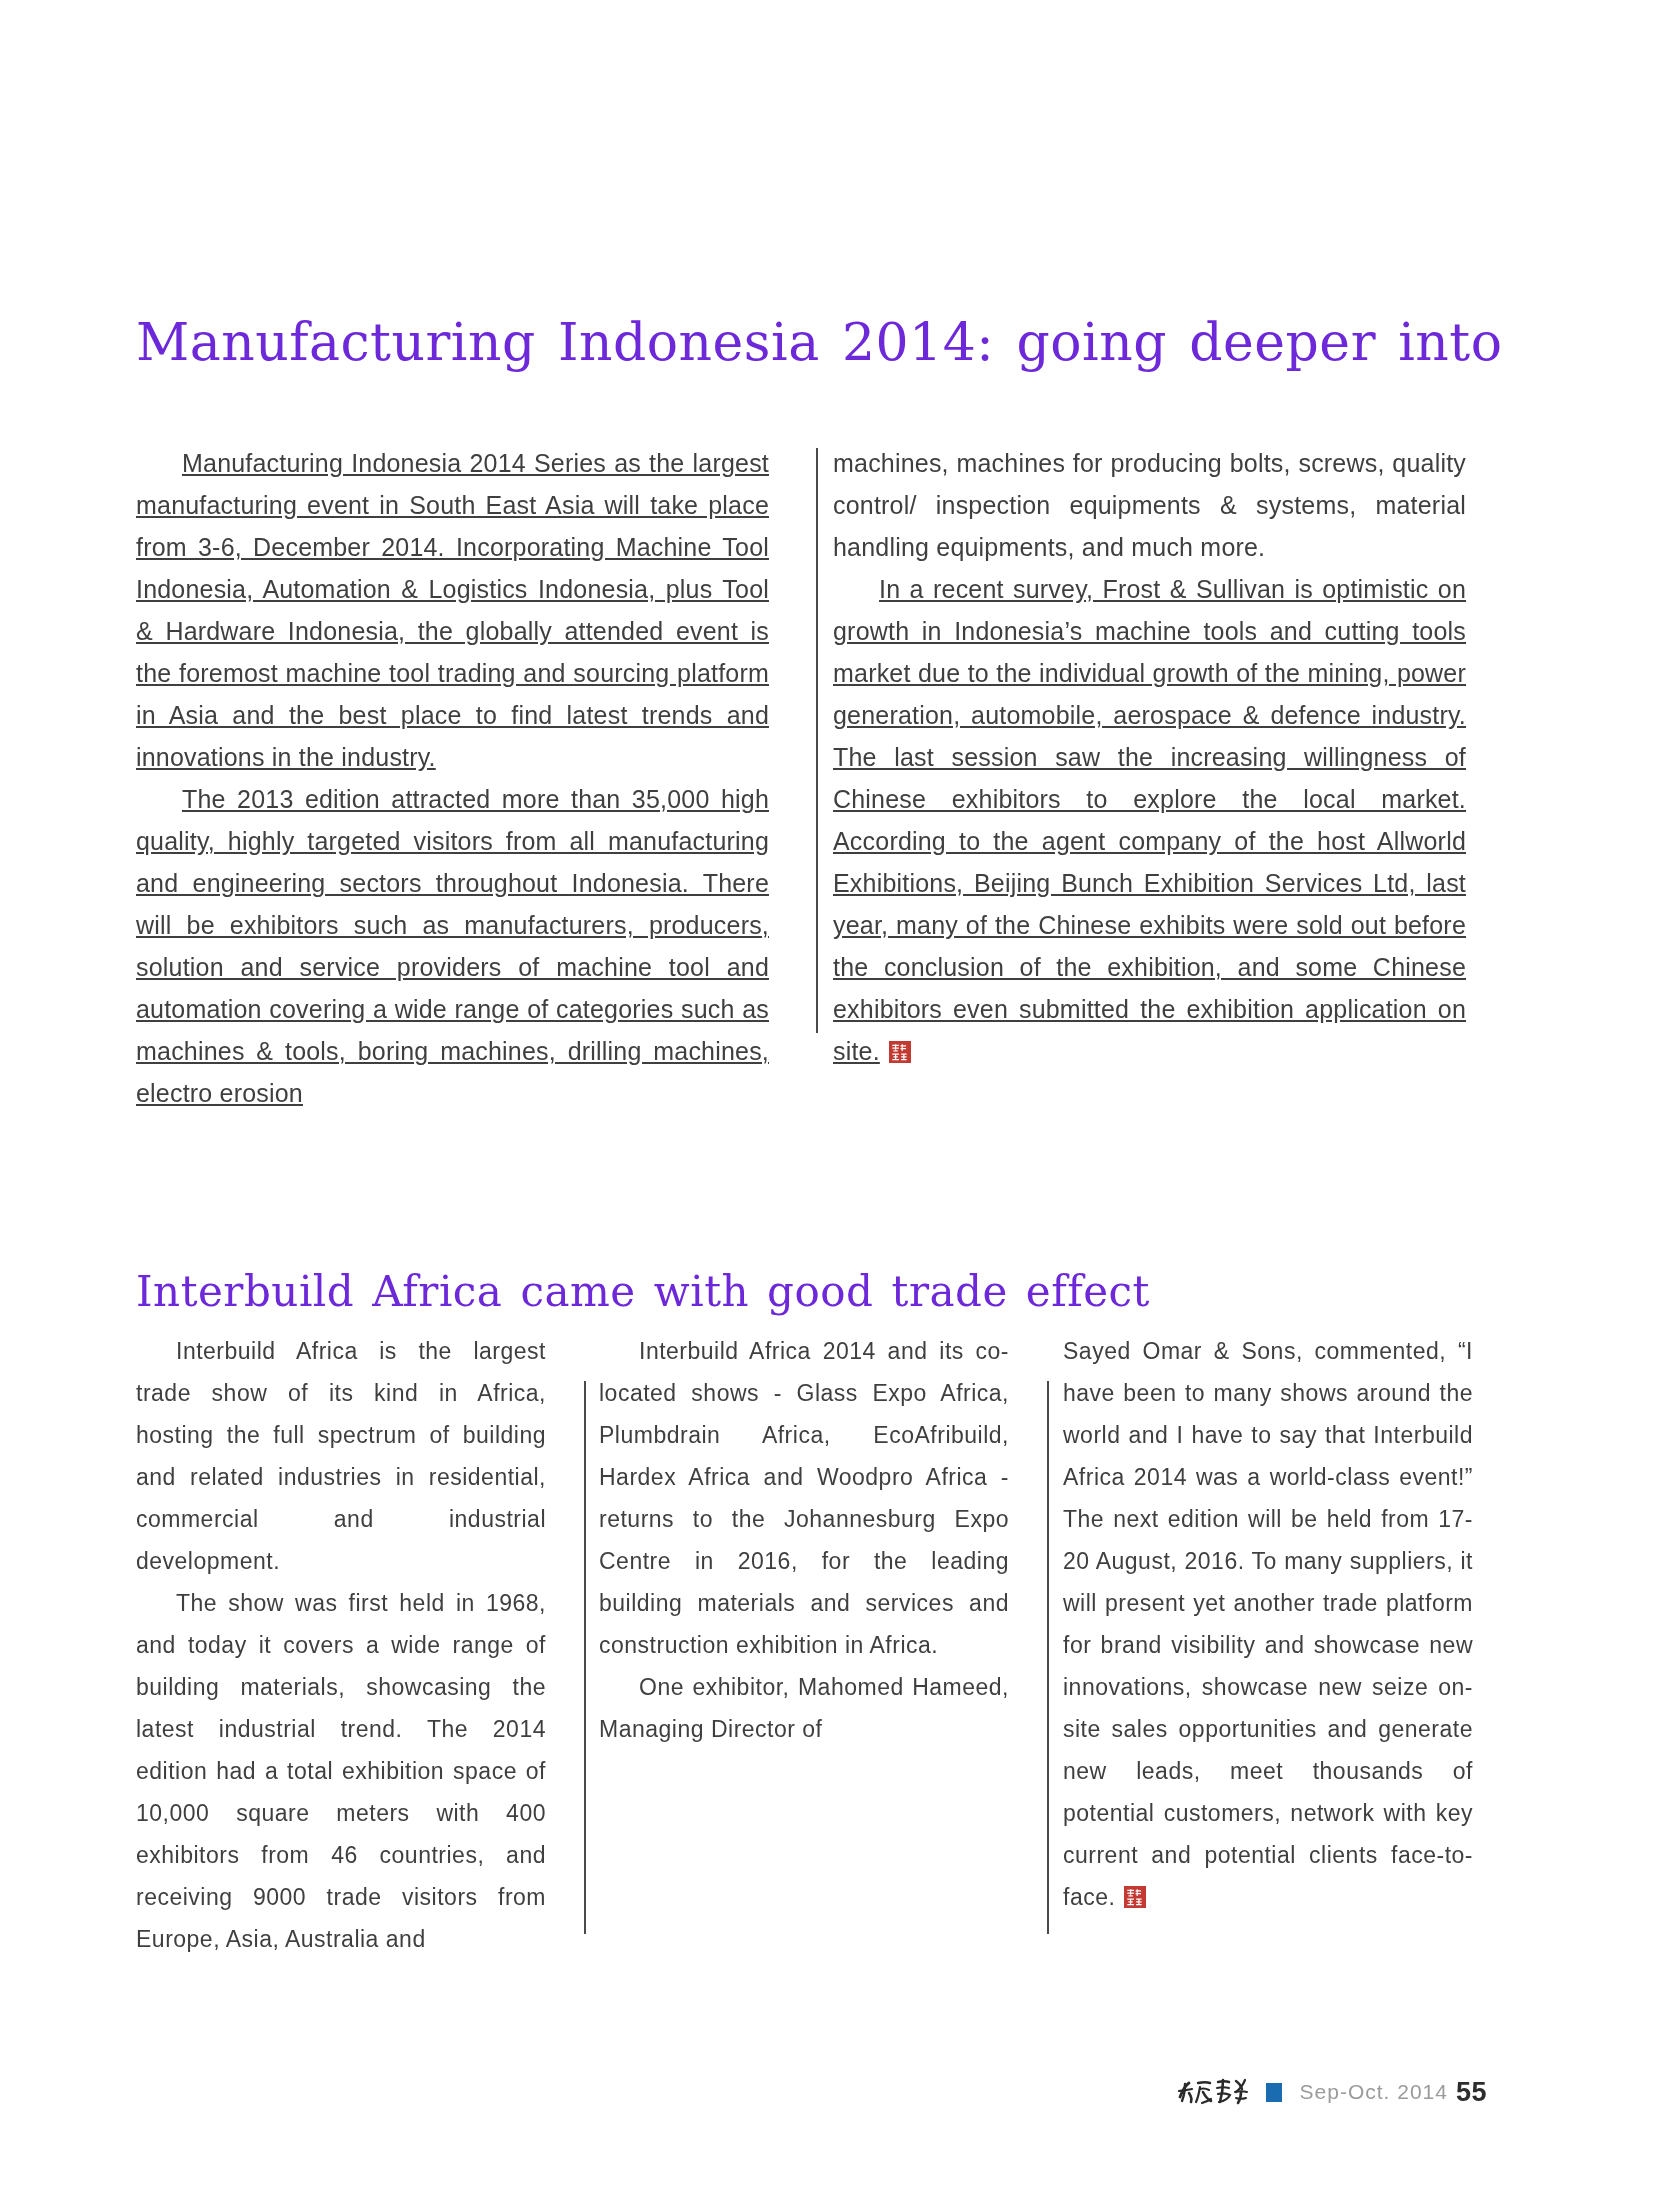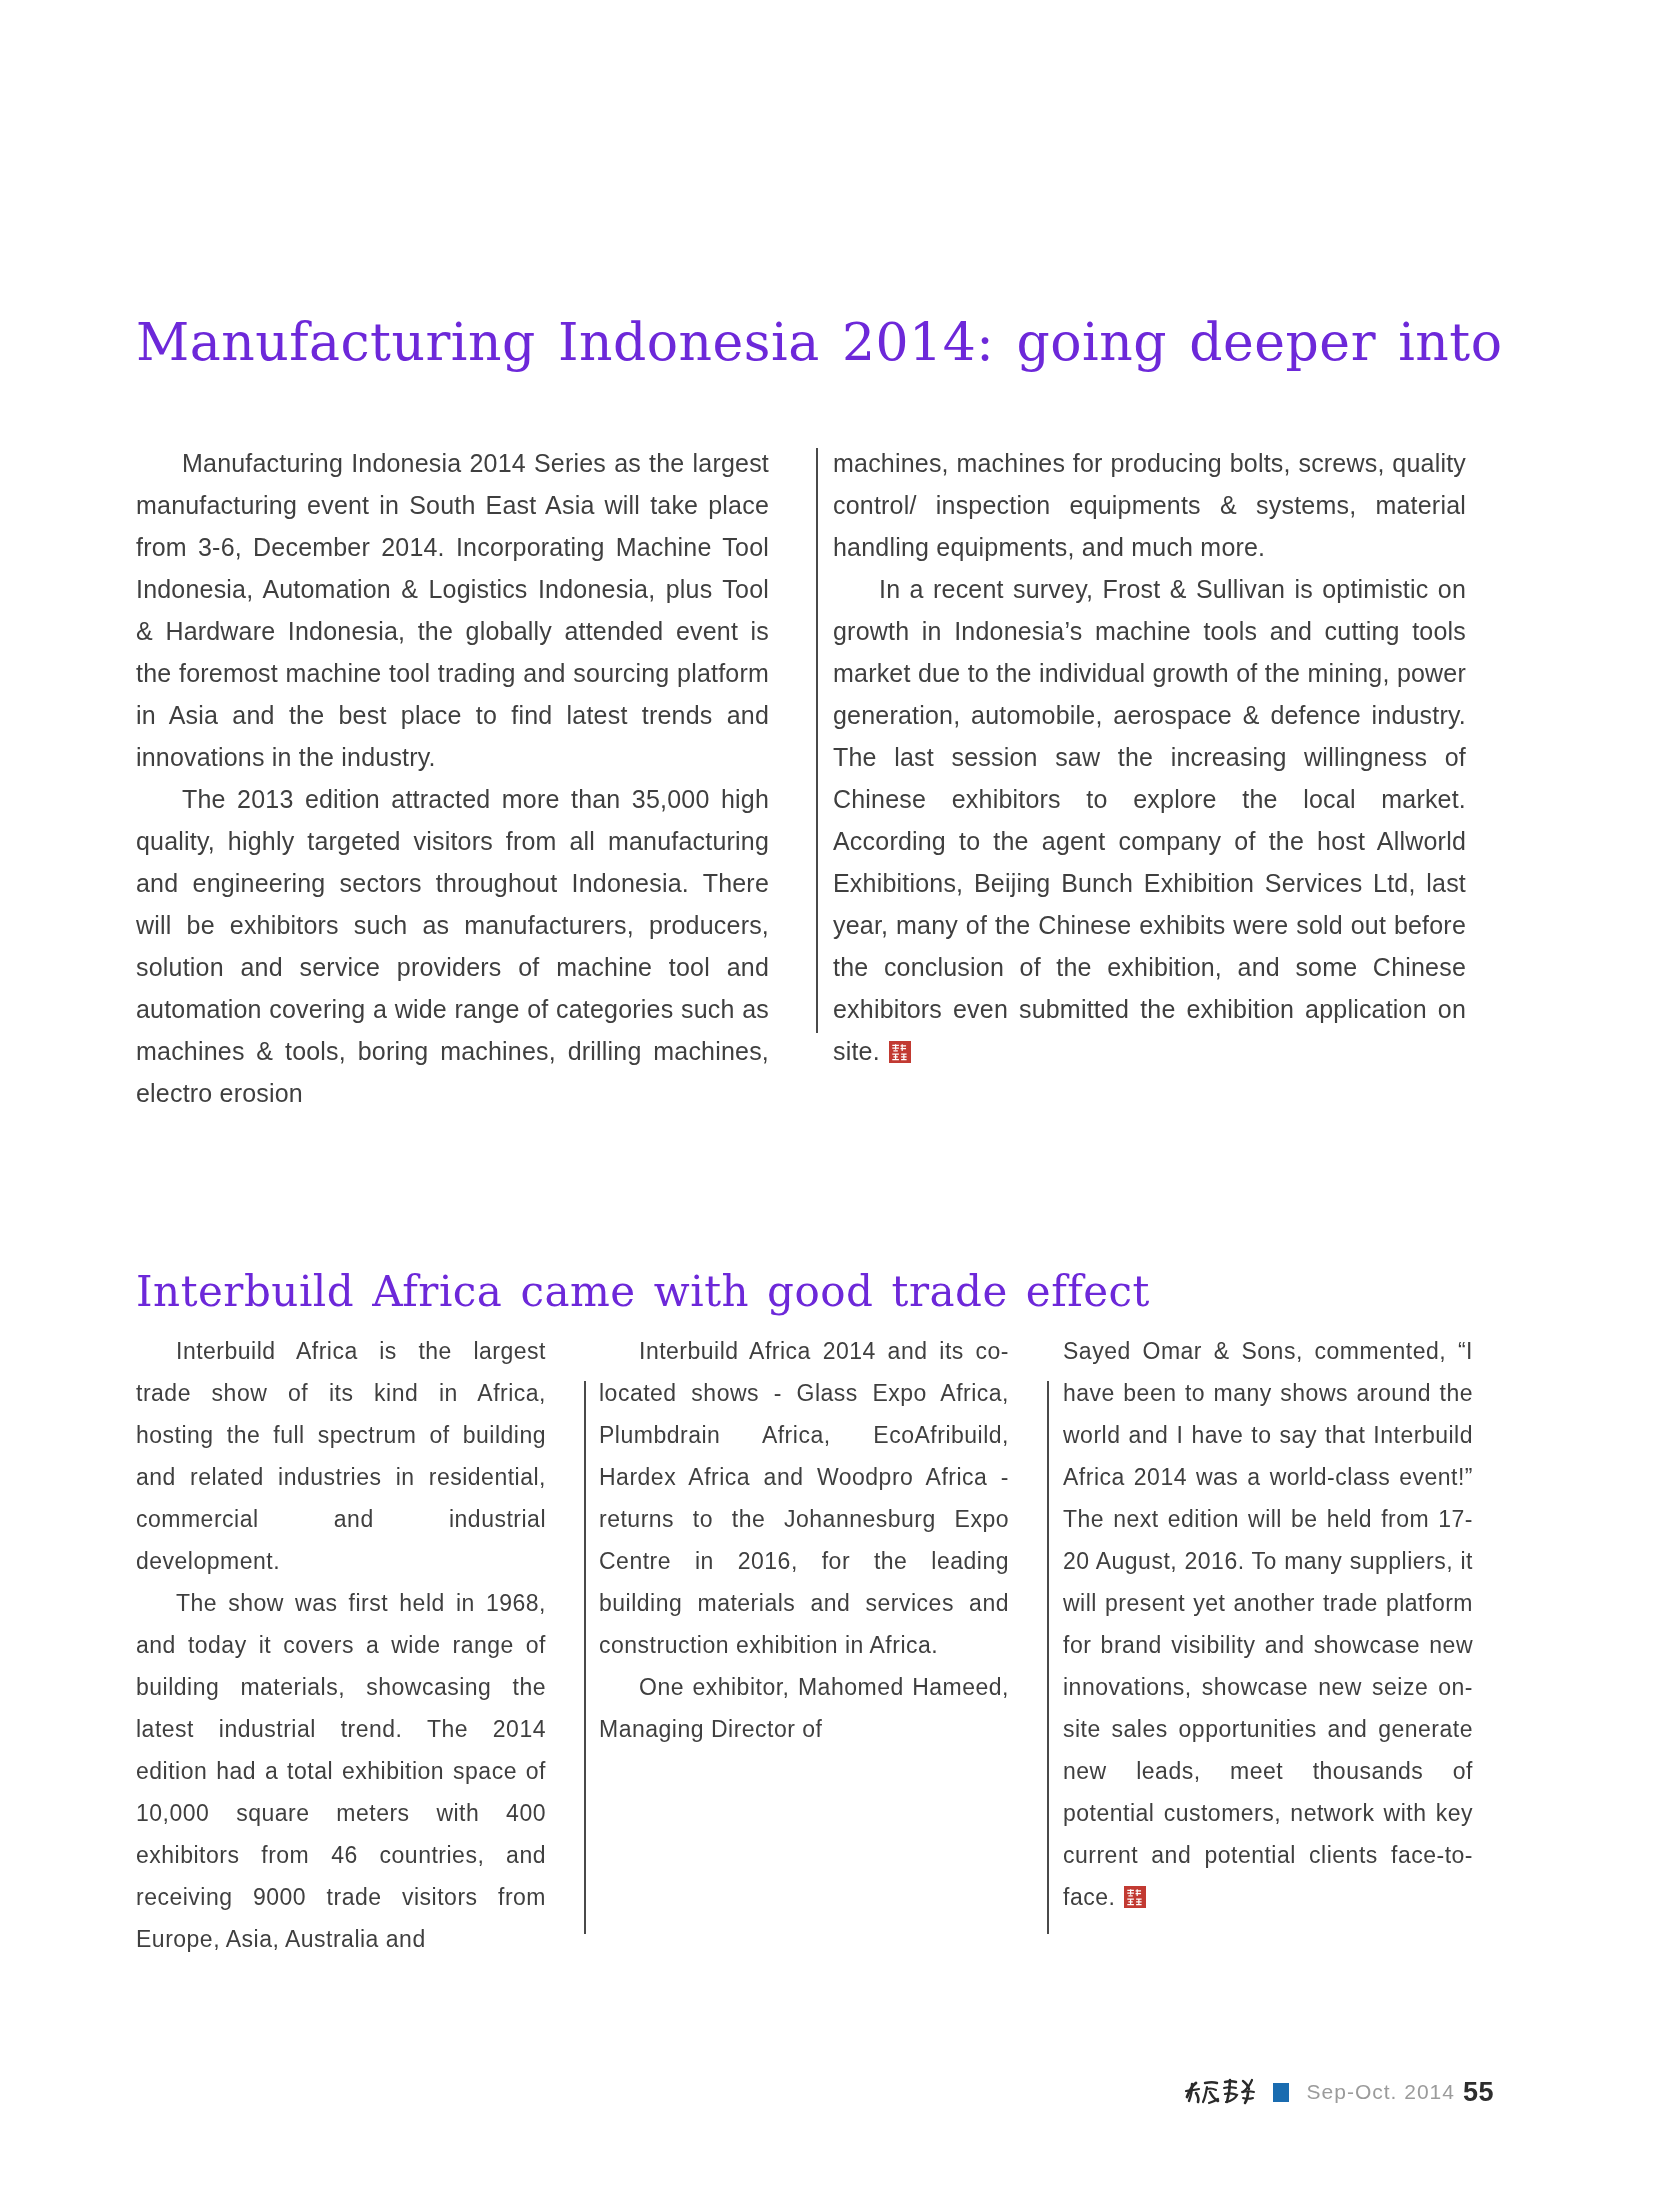--- a/index.html
+++ b/index.html
@@ -29,39 +29,39 @@
     text-align:justify;
   }
   .bodycol p{margin:0;}
   .a1col{width:633px;top:442px;font-size:25px;line-height:42px;letter-spacing:0.2px;}
   #a1-left{left:136px;}
   #a1-right{left:833px;}
   .a2col{width:410px;top:1330px;font-size:23px;line-height:42px;letter-spacing:0.5px;}
   #a2-col1{left:136px;}
   #a2-col2{left:599px;}
   #a2-col3{left:1063px;}
-  .indent1{text-indent:46px;}
+  .indent1{text-indent:46px;text-decoration:underline;}
   .indent2{text-indent:40px;}
   
   .vrule{position:absolute;width:2px;background:#4a4a4a;}
   #a1-rule{left:816px;top:448px;height:585px;}
   #a2-rule1{left:584px;top:1381px;height:553px;}
   #a2-rule2{left:1047px;top:1381px;height:553px;}
   
   .seal{
     display:inline-block;
     width:22px;height:22px;
     margin-left:9px;
     vertical-align:-3px;
   }
   .seal svg{display:block;}
   
   .footer{
     position:absolute;
-    top:2072px;right:160px;
+    top:2072px;right:167px;
     height:40px;
     display:flex;align-items:center;
   }
   .logo{display:inline-block;width:74px;height:34px;margin-right:16px;}
   .accent-square{display:inline-block;width:16px;height:19px;margin-right:18px;background:#1a6cb0;}
   .issue-date{font-size:21px;color:#9b9b9b;letter-spacing:1px;white-space:nowrap;}
   .page-number{font-size:27px;font-weight:bold;color:#2d2d2d;margin-left:8px;letter-spacing:0.5px;}
 </style>
 </head>
 <body>

